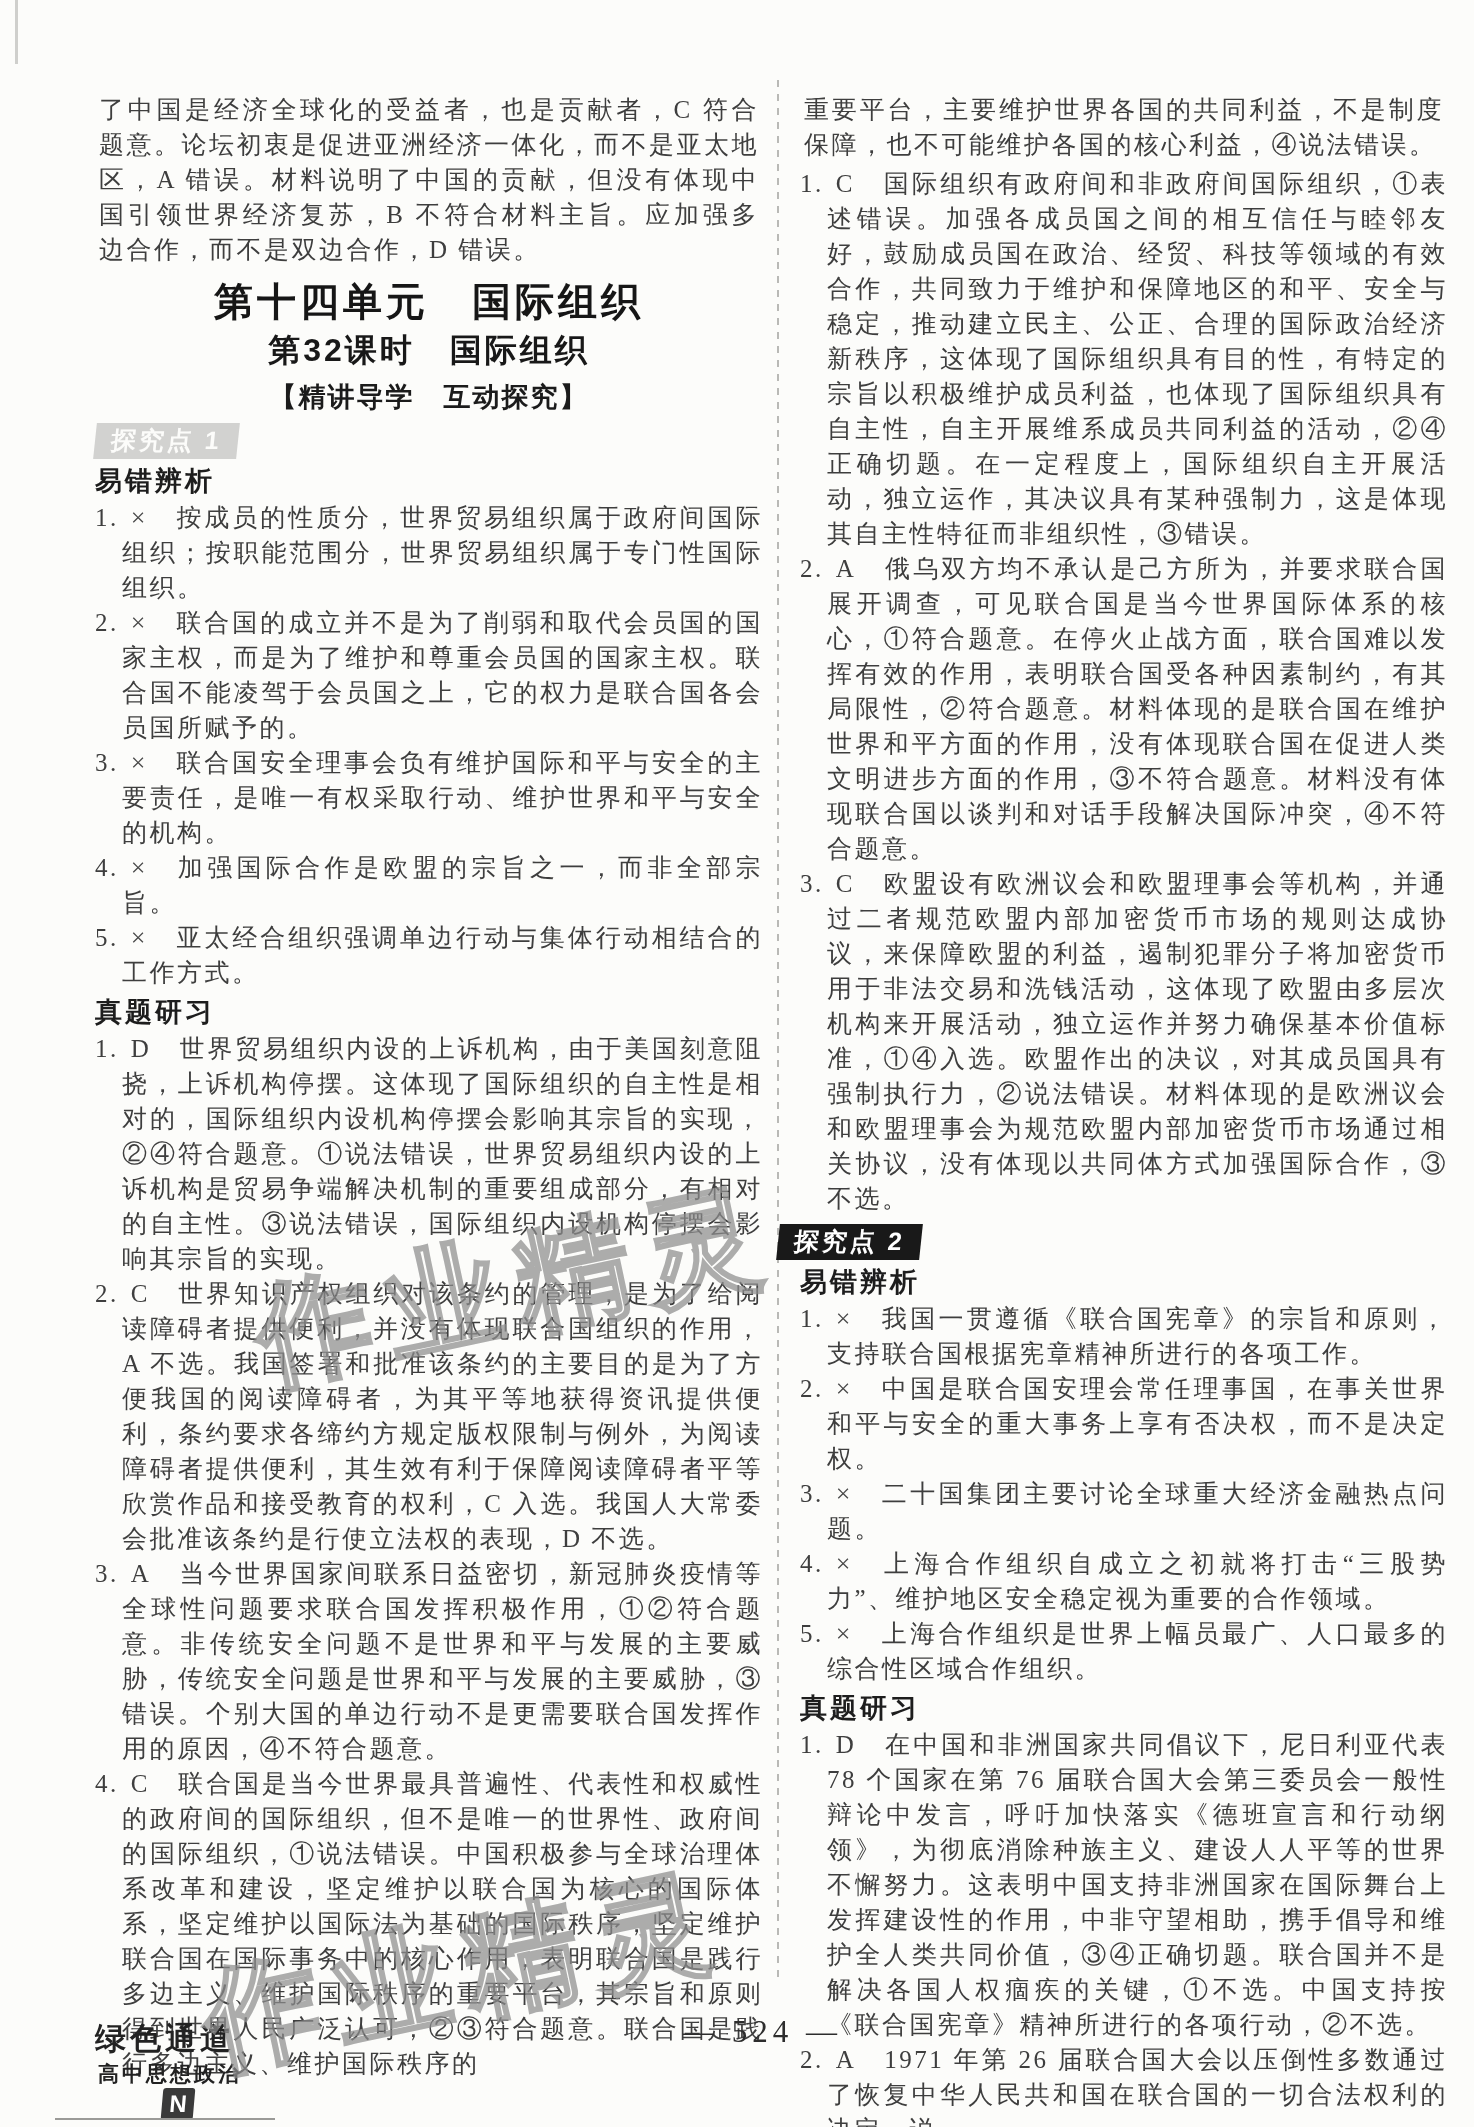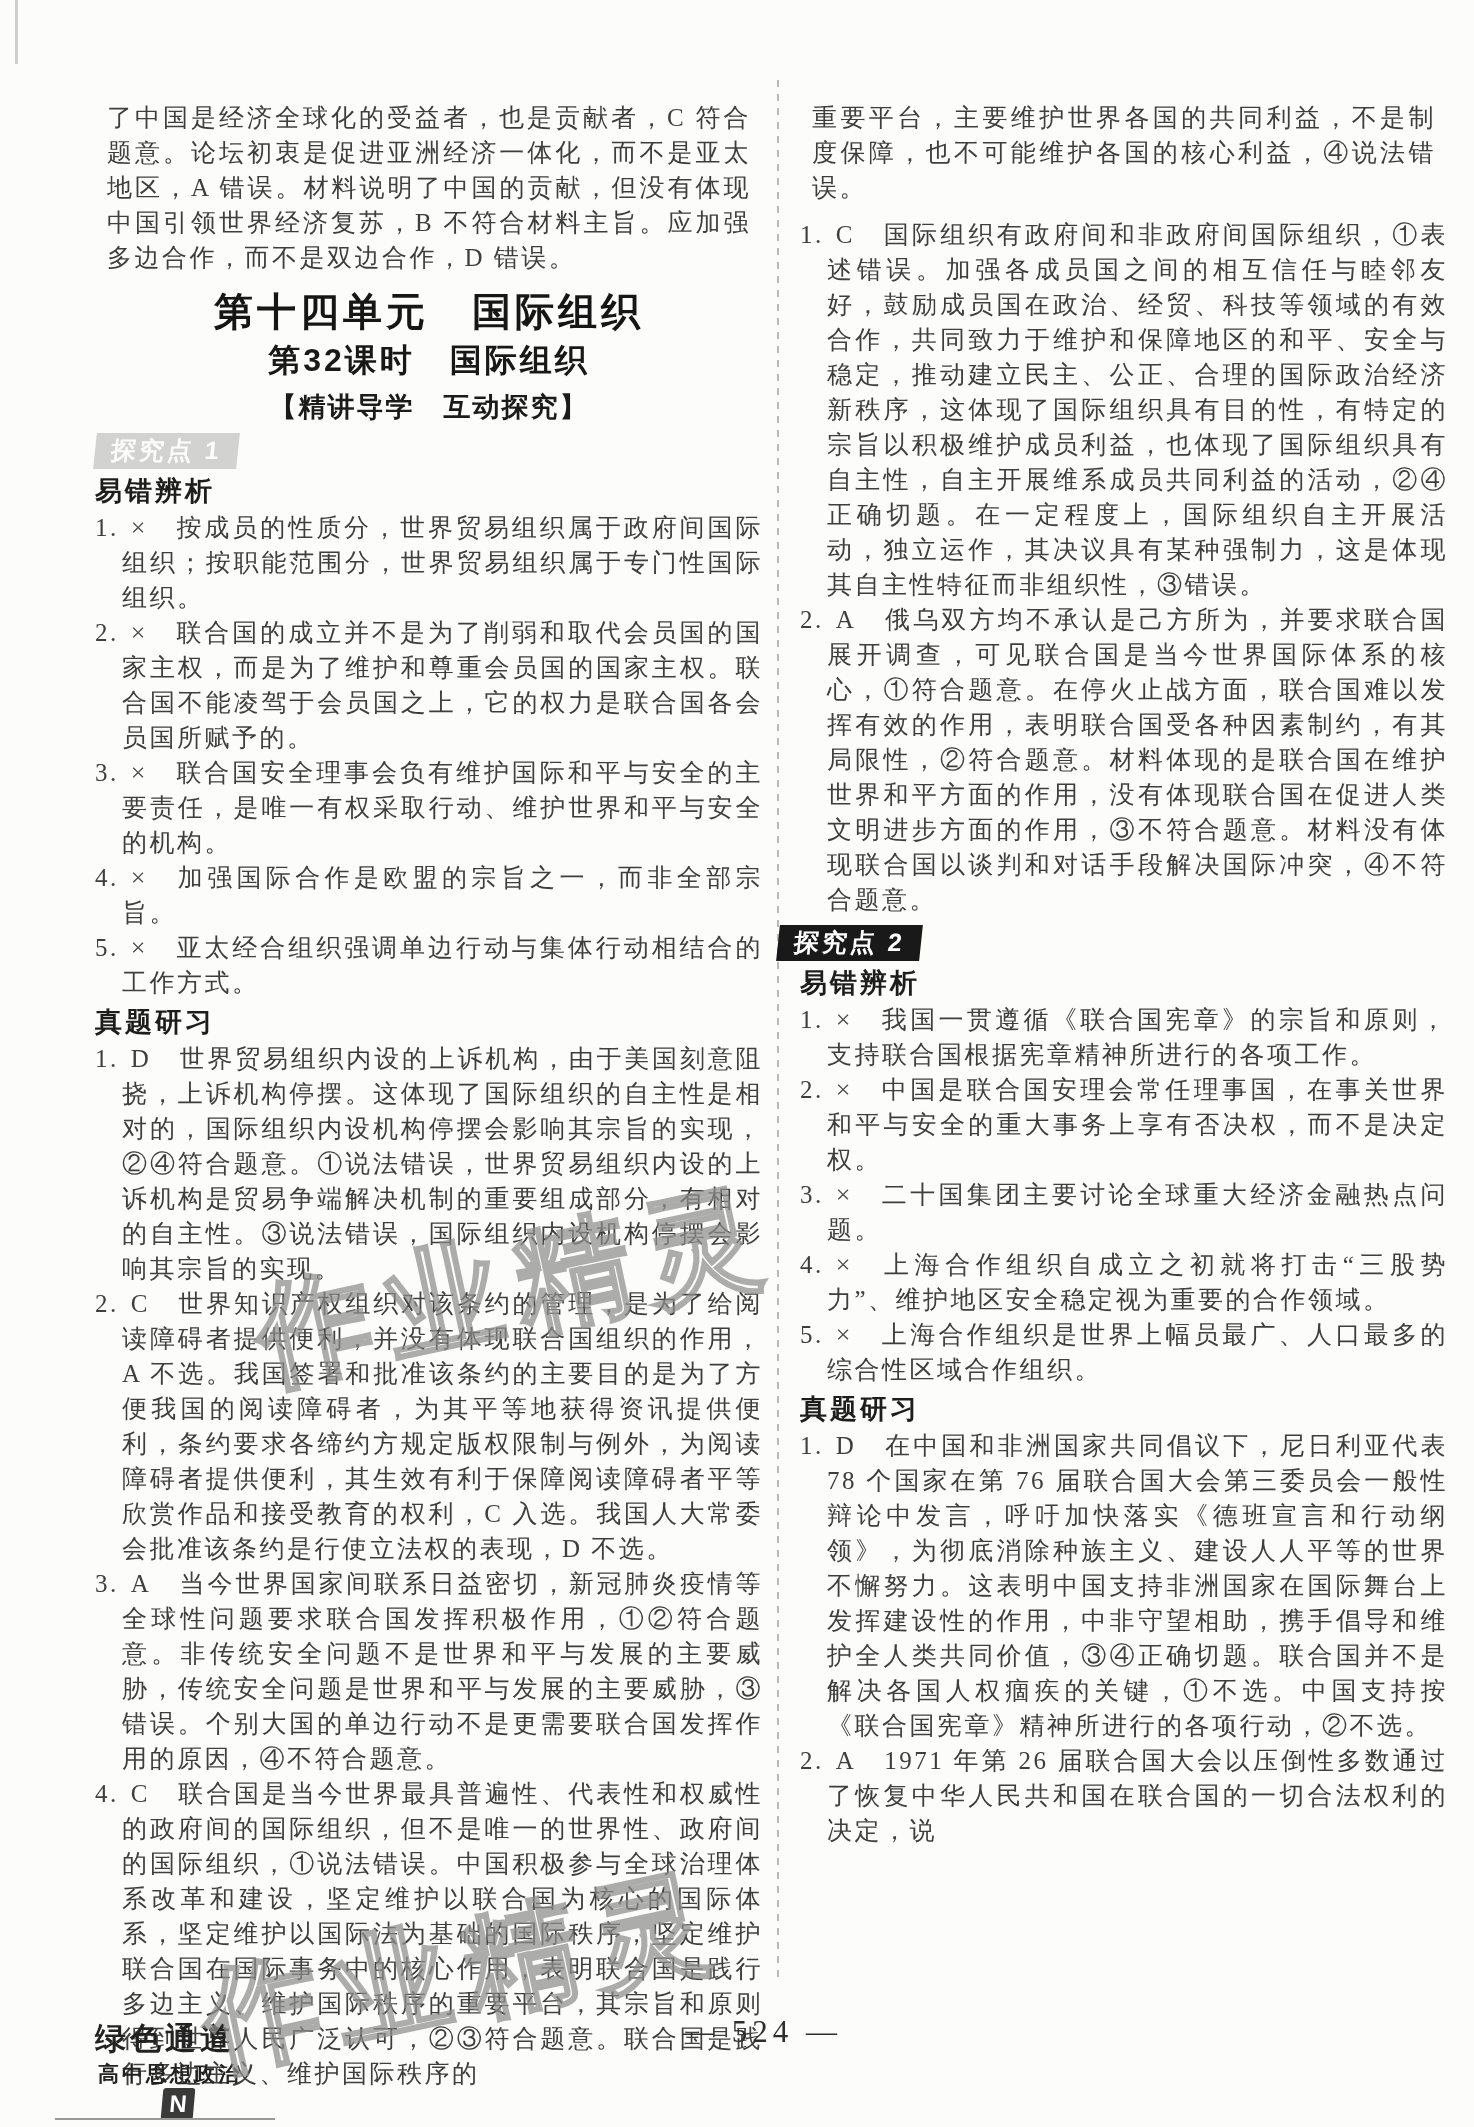--- a/index.html
+++ b/index.html
@@ -5,21 +5,21 @@
   html,body{margin:0;padding:0;}
   body{width:1474px;height:2127px;background:#fcfcfa;overflow:hidden;position:relative;
        font-family:"Liberation Serif","DejaVu Serif",serif;color:#3e3e3e;}
   .page{position:absolute;inset:0;}
   .col{position:absolute;top:88px;}
   .col-left{left:95px;width:668px;}
   .col-right{left:800px;width:648px;}
   .divider{position:absolute;left:777px;top:80px;height:1900px;width:2px;
     background:repeating-linear-gradient(to bottom,#b9b9b6 0 7px,transparent 7px 14px);}
   .body-text,.li{font-size:25px;line-height:35px;letter-spacing:2.5px;text-align:justify;}
-  p{margin:12px;}
+  p{margin:4px;}
   .li{padding-left:27px;text-indent:-27px;margin:0;}
   .num{margin-right:12px;}
   .mark{margin-right:28px;font-size:26px;color:#4a4a4a;}
   .ansl{margin-right:28px;font-family:"Liberation Serif",serif;}
   .sec-h{font-family:"Liberation Sans","DejaVu Sans",sans-serif;font-weight:bold;color:#1d1d1d;
          font-size:27px;line-height:32px;letter-spacing:3px;margin:6px 0 3px;}
   .unit-title{font-family:Liberation Sans, sans-serif;font-weight:bold;color:#161616;
          font-size:39px;line-height:50px;text-align:center;letter-spacing:4px;margin-top:10px;}
   .lesson-title{font-family:"Liberation Sans","DejaVu Sans",sans-serif;font-weight:bold;color:#181818;
          font-size:32px;line-height:42px;text-align:center;letter-spacing:3px;margin-top:2px;}
@@ -83,20 +83,21 @@
     <div class="li"><span class="num">3.</span><span class="ansl">A</span><span>当今世界国家间联系日益密切，新冠肺炎疫情等全球性问题要求联合国发挥积极作用，①②符合题意。非传统安全问题不是世界和平与发展的主要威胁，传统安全问题是世界和平与发展的主要威胁，③错误。个别大国的单边行动不是更需要联合国发挥作用的原因，④不符合题意。</span></div>
     <div class="li"><span class="num">4.</span><span class="ansl">C</span><span>联合国是当今世界最具普遍性、代表性和权威性的政府间的国际组织，但不是唯一的世界性、政府间的国际组织，①说法错误。中国积极参与全球治理体系改革和建设，坚定维护以联合国为核心的国际体系，坚定维护以国际法为基础的国际秩序，坚定维护联合国在国际事务中的核心作用，表明联合国是践行多边主义、维护国际秩序的重要平台，其宗旨和原则得到世界人民广泛认可，②③符合题意。联合国是践行多边主义、维护国际秩序的</span></div>
   </div>
 
   <div class="col col-right">
     <p class="body-text">重要平台，主要维护世界各国的共同利益，不是制度保障，也不可能维护各国的核心利益，④说法错误。</p>
 
 
     <div class="li"><span class="num">1.</span><span class="ansl">C</span><span>国际组织有政府间和非政府间国际组织，①表述错误。加强各成员国之间的相互信任与睦邻友好，鼓励成员国在政治、经贸、科技等领域的有效合作，共同致力于维护和保障地区的和平、安全与稳定，推动建立民主、公正、合理的国际政治经济新秩序，这体现了国际组织具有目的性，有特定的宗旨以积极维护成员利益，也体现了国际组织具有自主性，自主开展维系成员共同利益的活动，②④正确切题。在一定程度上，国际组织自主开展活动，独立运作，其决议具有某种强制力，这是体现其自主性特征而非组织性，③错误。</span></div>
     <div class="li"><span class="num">2.</span><span class="ansl">A</span><span>俄乌双方均不承认是己方所为，并要求联合国展开调查，可见联合国是当今世界国际体系的核心，①符合题意。在停火止战方面，联合国难以发挥有效的作用，表明联合国受各种因素制约，有其局限性，②符合题意。材料体现的是联合国在维护世界和平方面的作用，没有体现联合国在促进人类文明进步方面的作用，③不符合题意。材料没有体现联合国以谈判和对话手段解决国际冲突，④不符合题意。</span></div>
+    <div class="li"><span class="num">3.</span><span class="ansl">C</span><span>欧盟设有欧洲议会和欧盟理事会等机构，并通过二者规范欧盟内部加密货币市场的规则达成协议，来保障欧盟的利益，遏制犯罪分子将加密货币用于非法交易和洗钱活动，这体现了欧盟由多层次机构来开展活动，独立运作并努力确保基本价值标准，①④入选。欧盟作出的决议，对其成员国具有强制执行力，②说法错误。材料体现的是欧洲议会和欧盟理事会为规范欧盟内部加密货币市场通过相关协议，没有体现以共同体方式加强国际合作，③不选。</span></div>
 
     <div class="badge-row">
       <span class="badge badge-out">探究点 2</span>
     </div>
 
     <div class="sec-h">易错辨析</div>
 
     <div class="li"><span class="num">1.</span><span class="mark">×</span><span>我国一贯遵循《联合国宪章》的宗旨和原则，支持联合国根据宪章精神所进行的各项工作。</span></div>
     <div class="li"><span class="num">2.</span><span class="mark">×</span><span>中国是联合国安理会常任理事国，在事关世界和平与安全的重大事务上享有否决权，而不是决定权。</span></div>
     <div class="li"><span class="num">3.</span><span class="mark">×</span><span>二十国集团主要讨论全球重大经济金融热点问题。</span></div>

